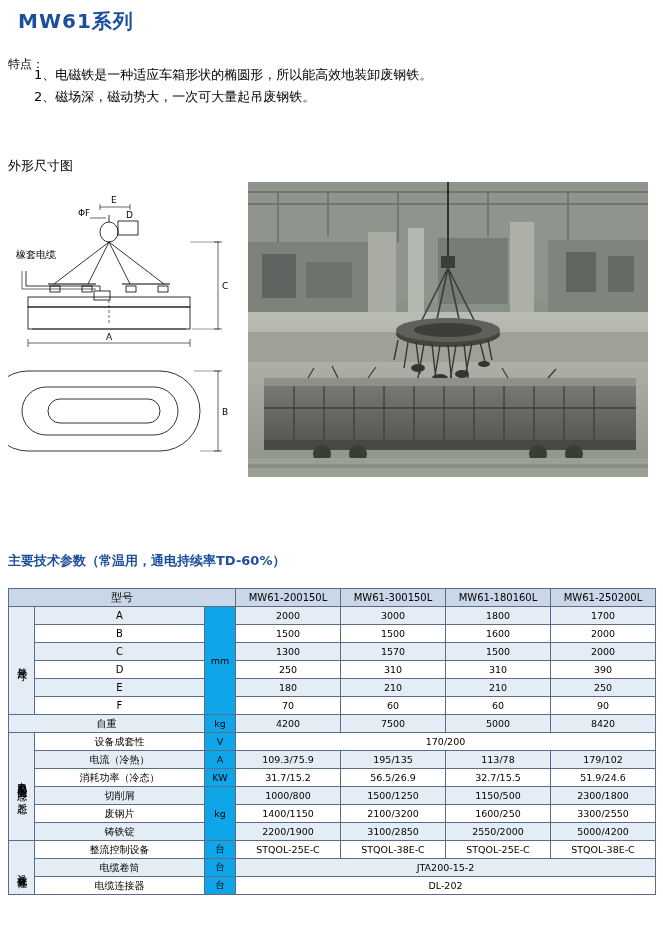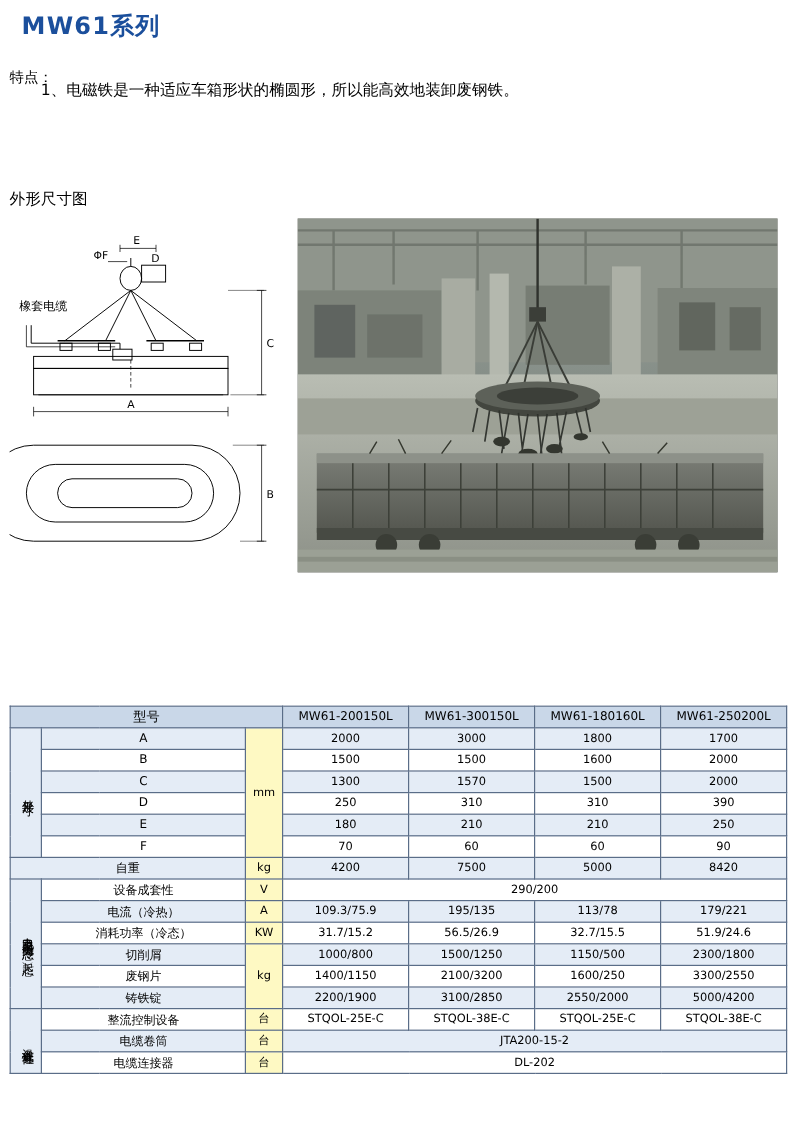--- a/index.html
+++ b/index.html
@@ -129,33 +129,34 @@
     background: #e4ecf6;
     font-size: 10px;
   }
   .vlabel .vtext {
     writing-mode: vertical-rl;
     text-orientation: upright;
     display: inline-block;
     line-height: 1.05;
     letter-spacing: 1px;
   }
-  .unit-cell { background: #fef9c3; }
+  .unit-cell { background: #0ea5e9; }
   .name-cell { font-size: 10px; }
   .model-col { font-size: 10px; }
 </style>
 </head>
 <body>
 
 <div class="page">
 
   <div class="title">MW61系列</div>
 
   <div class="features-label">特点：</div>
   <div class="feature-item feature-1">1、电磁铁是一种适应车箱形状的椭圆形，所以能高效地装卸废钢铁。</div>
+  <div class="feature-item feature-2">2、磁场深，磁动势大，一次可大量起吊废钢铁。</div>
 
   <div class="dim-heading">外形尺寸图</div>
 
   <div class="drawing">
     <svg width="230" height="290" viewBox="0 0 230 290">
       <g stroke="#000" fill="none" stroke-width="0.8">
 
         <ellipse cx="101" cy="47" rx="9" ry="10"></ellipse>
         <path d="M101 37 L101 30"></path>
 
@@ -308,20 +309,21 @@
           <circle cx="290" cy="272" r="9"></circle>
           <circle cx="326" cy="272" r="9"></circle>
         </g>
       </g>
 
       <rect x="0" y="276" width="400" height="19" fill="#9ba095"></rect>
       <rect x="0" y="282" width="400" height="4" fill="#8a8f84"></rect>
     </svg>
   </div>
 
+  <div class="specs-heading">主要技术参数（常温用，通电持续率TD-60%）</div>
 
   <table class="spec">
     <colgroup>
       <col style="width:26px">
       <col style="width:48px">
       <col style="width:122px">
       <col style="width:31px">
       <col style="width:105px">
       <col style="width:105px">
       <col style="width:105px">
@@ -387,29 +389,29 @@
         <td>4200</td>
         <td>7500</td>
         <td>5000</td>
         <td>8420</td>
       </tr>
 
       <tr class="rowB">
         <td class="vlabel" rowspan="6"><span class="vtext">电力及起吊能力（冷态，起态）</span></td>
         <td class="name-cell" colspan="2">设备成套性</td>
         <td class="unit-cell">V</td>
-        <td colspan="4">290/200</td>
+        <td colspan="4">170/200</td>
       </tr>
       <tr class="rowA">
         <td class="name-cell" colspan="2">电流（冷热）</td>
         <td class="unit-cell">A</td>
         <td>109.3/75.9</td>
         <td>195/135</td>
         <td>113/78</td>
-        <td>179/221</td>
+        <td>179/102</td>
       </tr>
       <tr class="rowB">
         <td class="name-cell" colspan="2">消耗功率（冷态）</td>
         <td class="unit-cell">KW</td>
         <td>31.7/15.2</td>
         <td>56.5/26.9</td>
         <td>32.7/15.5</td>
         <td>51.9/24.6</td>
       </tr>
       <tr class="rowA">

